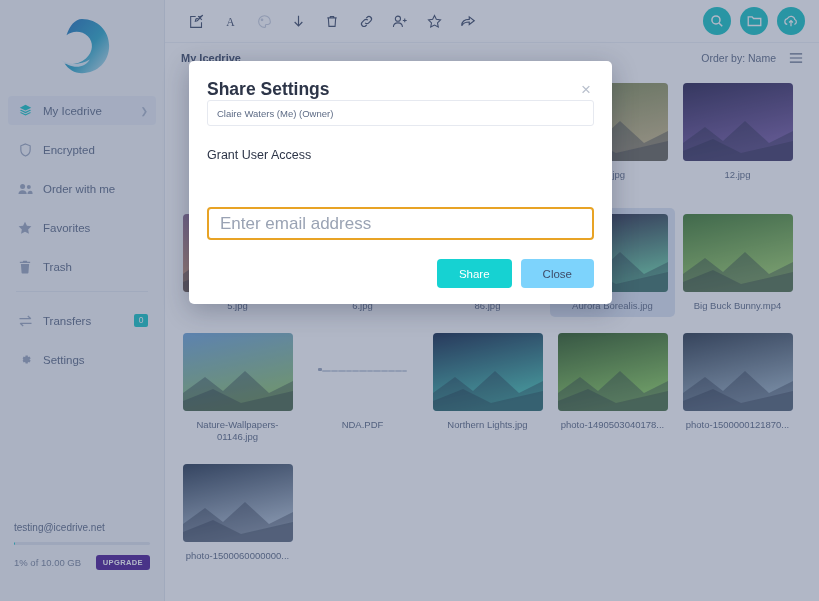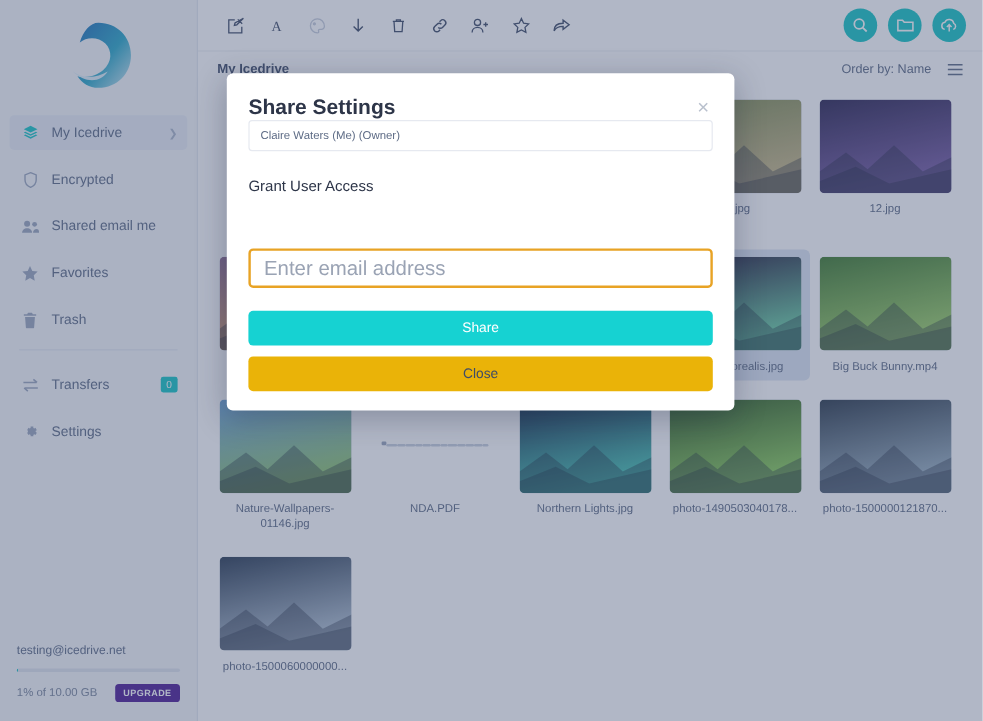--- a/index.html
+++ b/index.html
@@ -60,21 +60,21 @@
     min-width: 14px; height: 13px;
     border-radius: 2px; text-align: center;
     padding: 0 3px;
   }
   .nav-sep {
     height: 1px; background: #e4e8ef;
     margin: 4px 8px 14px 8px;
   }
 
   .storage {
-    position: absolute; left: 0; right: 0; bottom: 0;
+    position: absolute; left: 0; right: 0; bottom: 15px;
     padding: 12px 14px 16px 14px;
   }
   .storage-email { font-size: 10px; color: #5d6b85; margin-bottom: 9px; }
   .storage-bar {
     height: 3px; background: #dfe4ed; border-radius: 2px;
     margin-bottom: 10px; overflow: hidden;
   }
   .storage-fill { height: 100%; background: #16c4c4; width: 1%; }
   .storage-foot { display: flex; align-items: center; justify-content: space-between; }
   .storage-txt { font-size: 9.5px; color: #7b879c; }
@@ -185,32 +185,31 @@
     width: 100%; height: 33px;
     border: 2px solid #e8a325; border-radius: 4px;
     padding: 0 11px; font-size: 17px;
     color: #3f4c68;
     font-family: "Liberation Sans", sans-serif;
     outline: none;
     margin-top: 36px;
   }
   .email-input::placeholder { color: #9aa3b4; }
   .modal-actions {
-    display: flex; gap: 9px;
+    display: flex; justify-content: flex-end; gap: 9px;
     margin-top: 19px;
-    flex-direction: column;
   }
   .btn {
     border: none; border-radius: 4px;
     font-size: 11.5px; cursor: pointer;
     padding: 0 22px; height: 29px;
     font-family: "Liberation Sans", sans-serif;
   }
   .btn-share { background: #16d2d2; color: #fff; }
-  .btn-close { background: #eab308; color: #3f4c68; }
+  .btn-close { background: #7dd3fc; color: #3f4c68; }
 </style>
 </head>
 <body>
 
 <div id="app">
 
   <div class="sidebar">
     <div class="logo-wrap">
       <svg class="logo" viewBox="0 0 64 64">
         <defs>
@@ -250,21 +249,21 @@
 
       <div class="nav-item">
         <span class="nav-ico">
           <svg width="15" height="12" viewBox="0 0 18 14" fill="currentColor">
               <circle cx="5.5" cy="4" r="3"></circle>
               <circle cx="13" cy="4.5" r="2.4"></circle>
               <path d="M.5 13c0-2.8 2.2-4.6 5-4.6s5 1.8 5 4.6z"></path>
               <path d="M11.4 13c0-2.3 1.6-3.8 3.6-3.8 1.6 0 2.5 1 2.5 3.8z"></path>
             </svg>
         </span>
-        <span class="nav-label">Shared email me</span>
+        <span class="nav-label">Order with me</span>
       </div>
 
       <div class="nav-item">
         <span class="nav-ico">
           <svg width="14" height="14" viewBox="0 0 16 16" fill="currentColor">
               <path d="M8 .8 10.2 5.5 15.3 6.1 11.6 9.6 12.5 14.7 8 12.2 3.5 14.7 4.4 9.6 .7 6.1 5.8 5.5z"></path>
             </svg>
         </span>
         <span class="nav-label">Favorites</span>
       </div>

